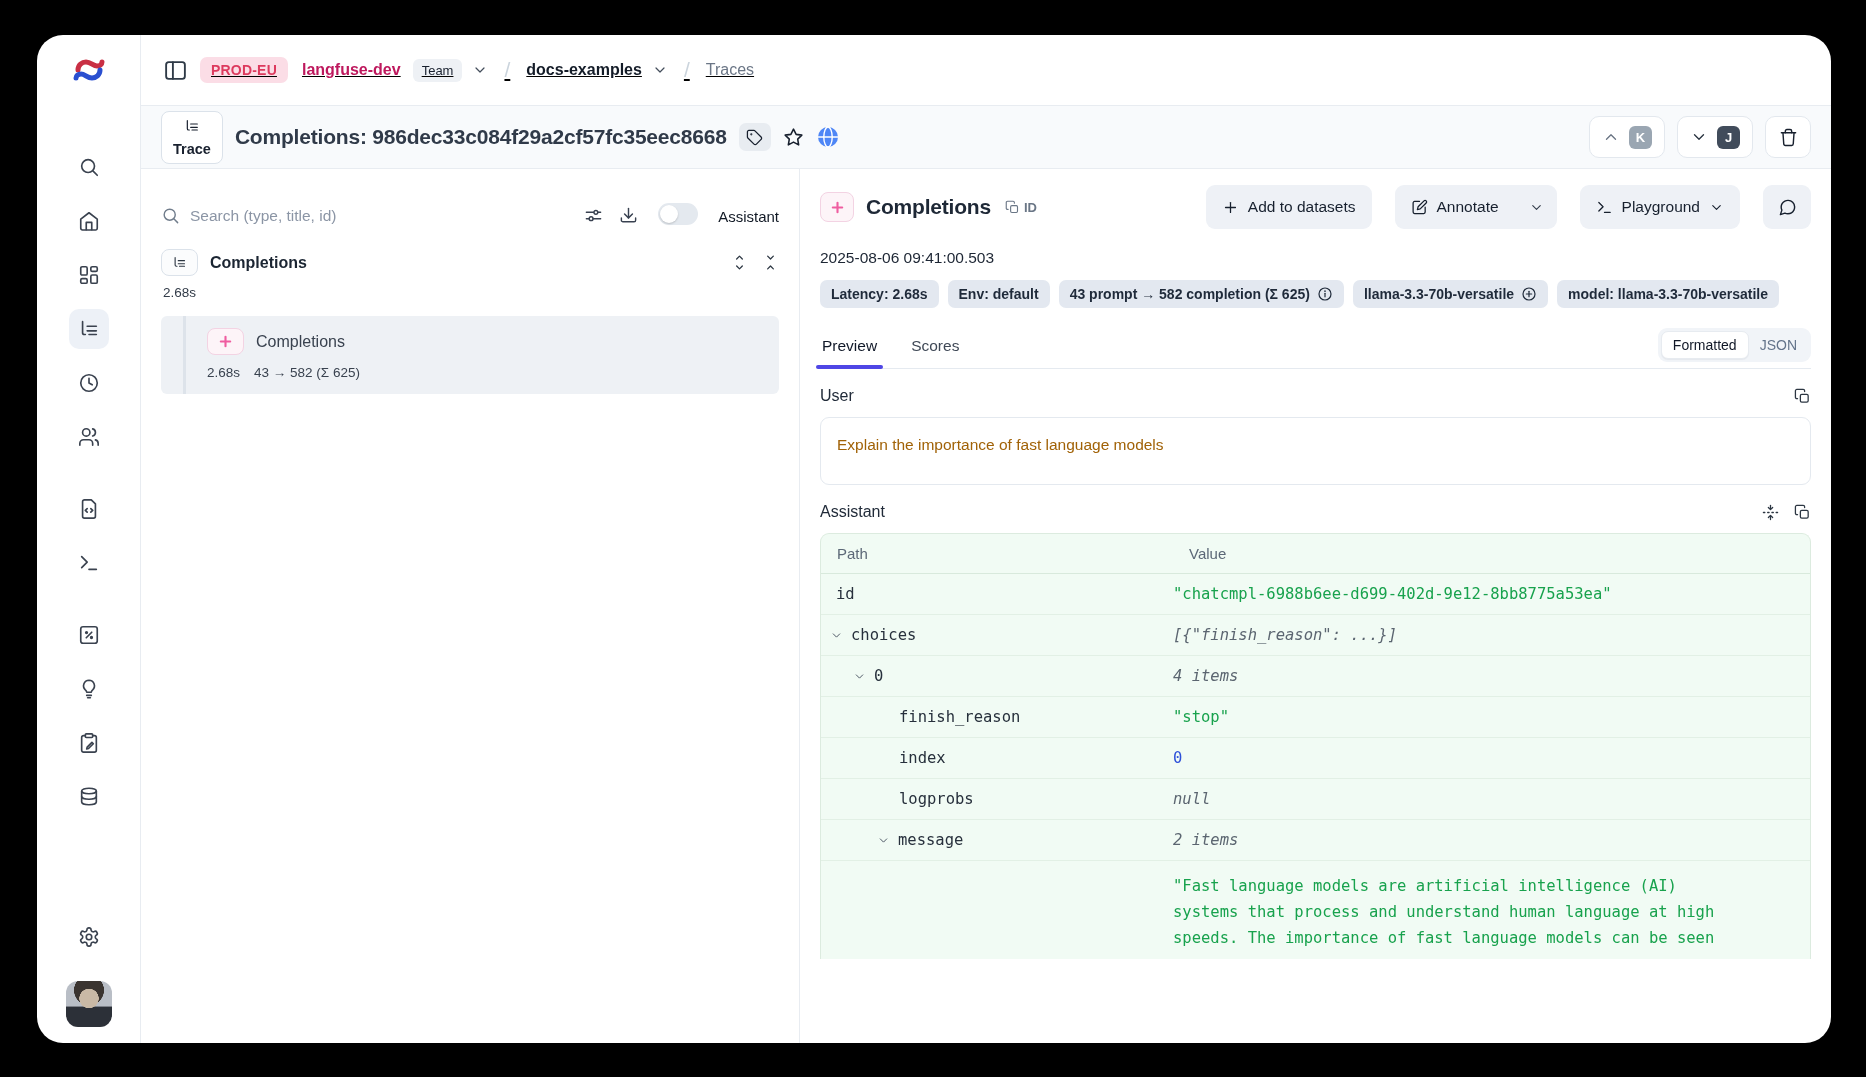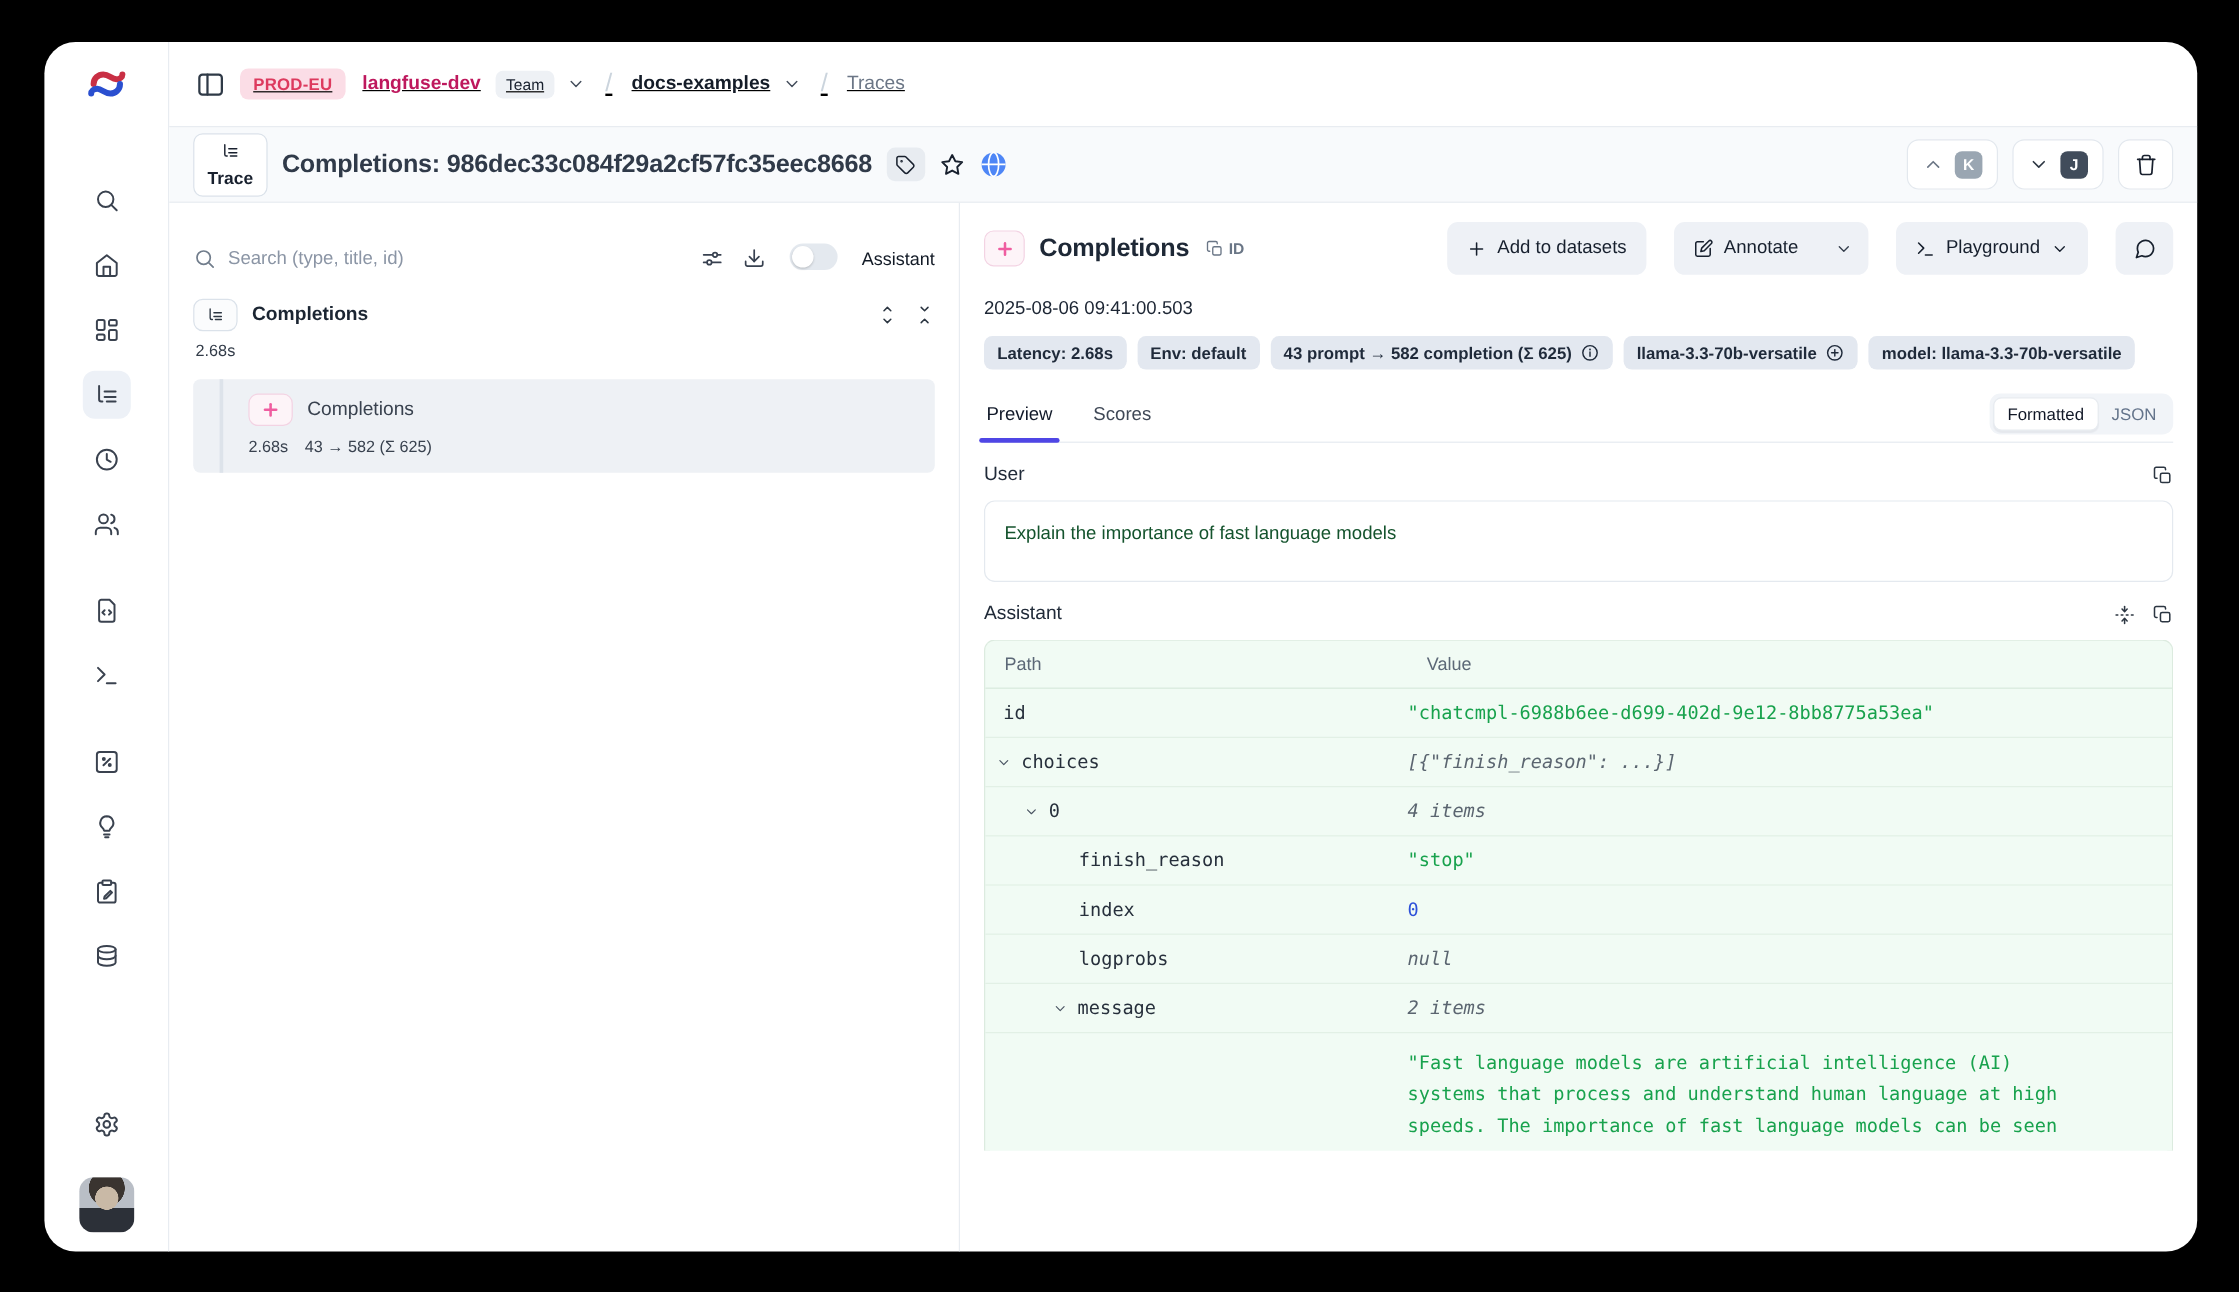--- a/index.html
+++ b/index.html
@@ -122,21 +122,21 @@
   .tabs-spacer { flex:1; }
   .seg { background:#f1f4f8; border-radius:9px; padding:3px; display:flex; align-items:center; margin-bottom:6px; }
   .seg-item { font-size:14px; padding:5px 11px; border-radius:7px; color:#64748b; cursor:pointer; }
   .seg-item.active { background:#fff; color:#111827; font-weight:500; border:1px solid #e7ebf0; box-shadow:0 1px 1px rgba(16,24,40,.05); }
 
   .section-row { margin-top:18px; display:flex; align-items:center; }
   .section-label { font-size:16px; font-weight:500; color:#212b39; }
   .section-icons { margin-left:auto; display:flex; gap:15px; color:#2c3642; }
   .section-icons span { display:flex; cursor:pointer; }
 
-  .user-box { margin-top:12px; border:1px solid #e4e9ef; border-radius:9px; padding:18px 16px 30px; font-size:15.5px; color:#14532d; }
+  .user-box { margin-top:12px; border:1px solid #e4e9ef; border-radius:9px; padding:18px 16px 30px; font-size:15.5px; color:#a16207; }
 
   .json-table { margin-top:12px; background:#f1fbf4; border:1px solid #dcebdf; border-bottom:none;
                 border-radius:9px 9px 0 0; overflow:hidden; font-family:"DejaVu Sans Mono", monospace; }
   .t-head { display:flex; border-bottom:1px solid #d8e9dc; }
   .t-head > div { font-family:"Liberation Sans",sans-serif; font-size:15px; color:#5c6877; padding:11px 16px 11px 16px; }
   .th-path { width:352px; flex-shrink:0; }
   .trow { display:flex; border-bottom:1px solid #e2f0e5; min-height:41px; align-items:center; }
   .trow:last-child { border-bottom:none; align-items:flex-start; }
   .tpath { width:352px; flex-shrink:0; display:flex; align-items:center; font-size:15.5px; color:#27303c; }
   .chev { color:#4b5563; margin-right:8px; flex-shrink:0; }

